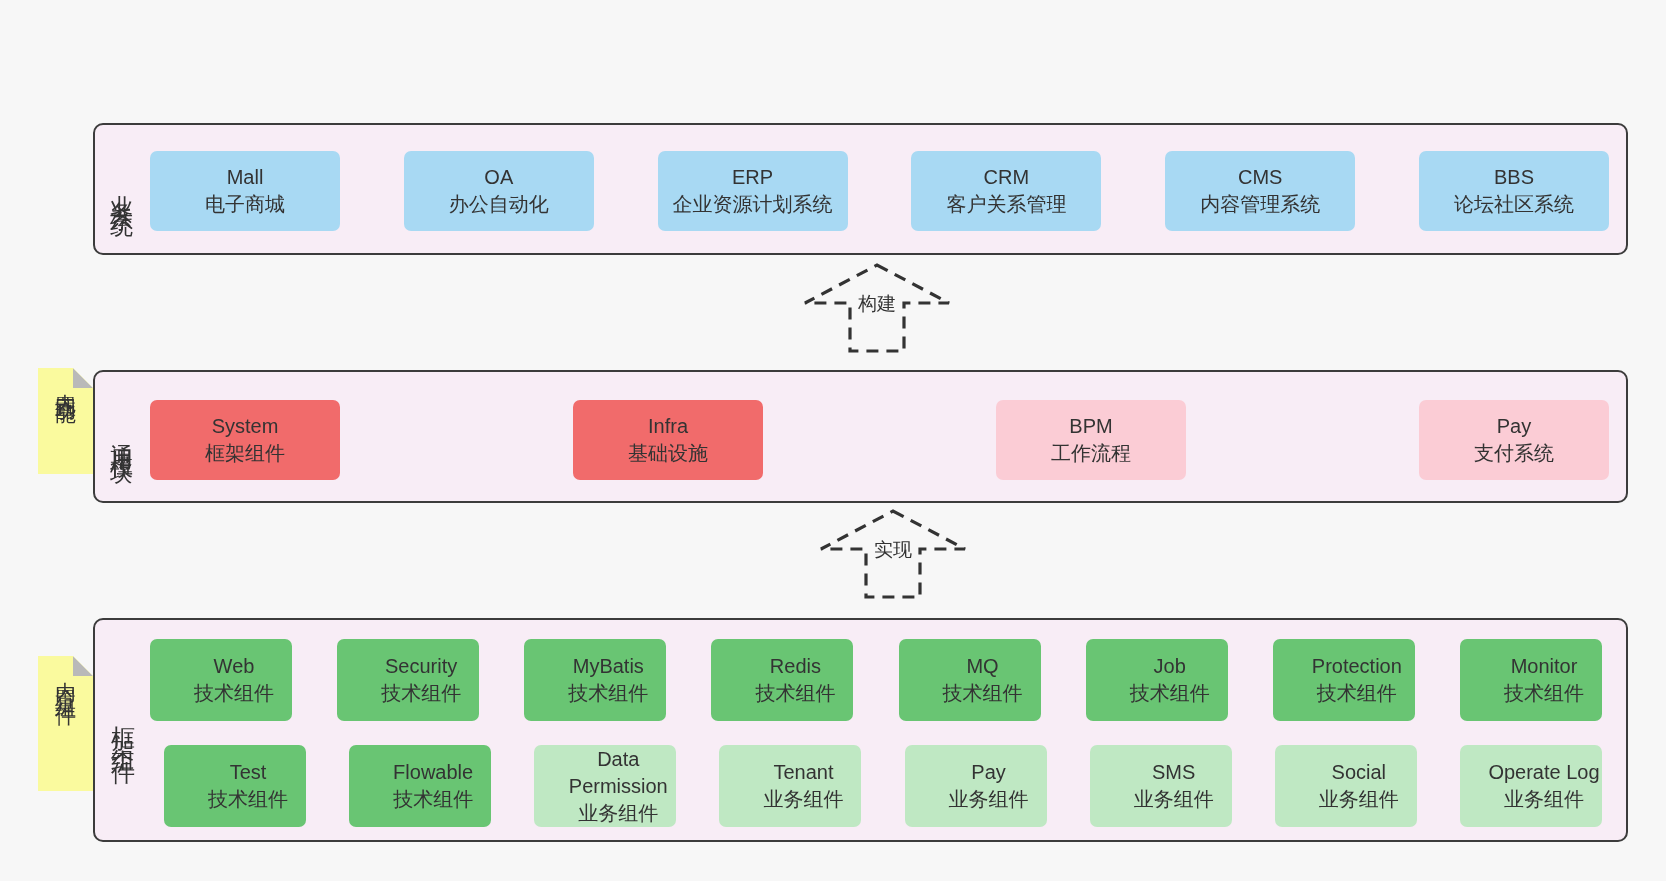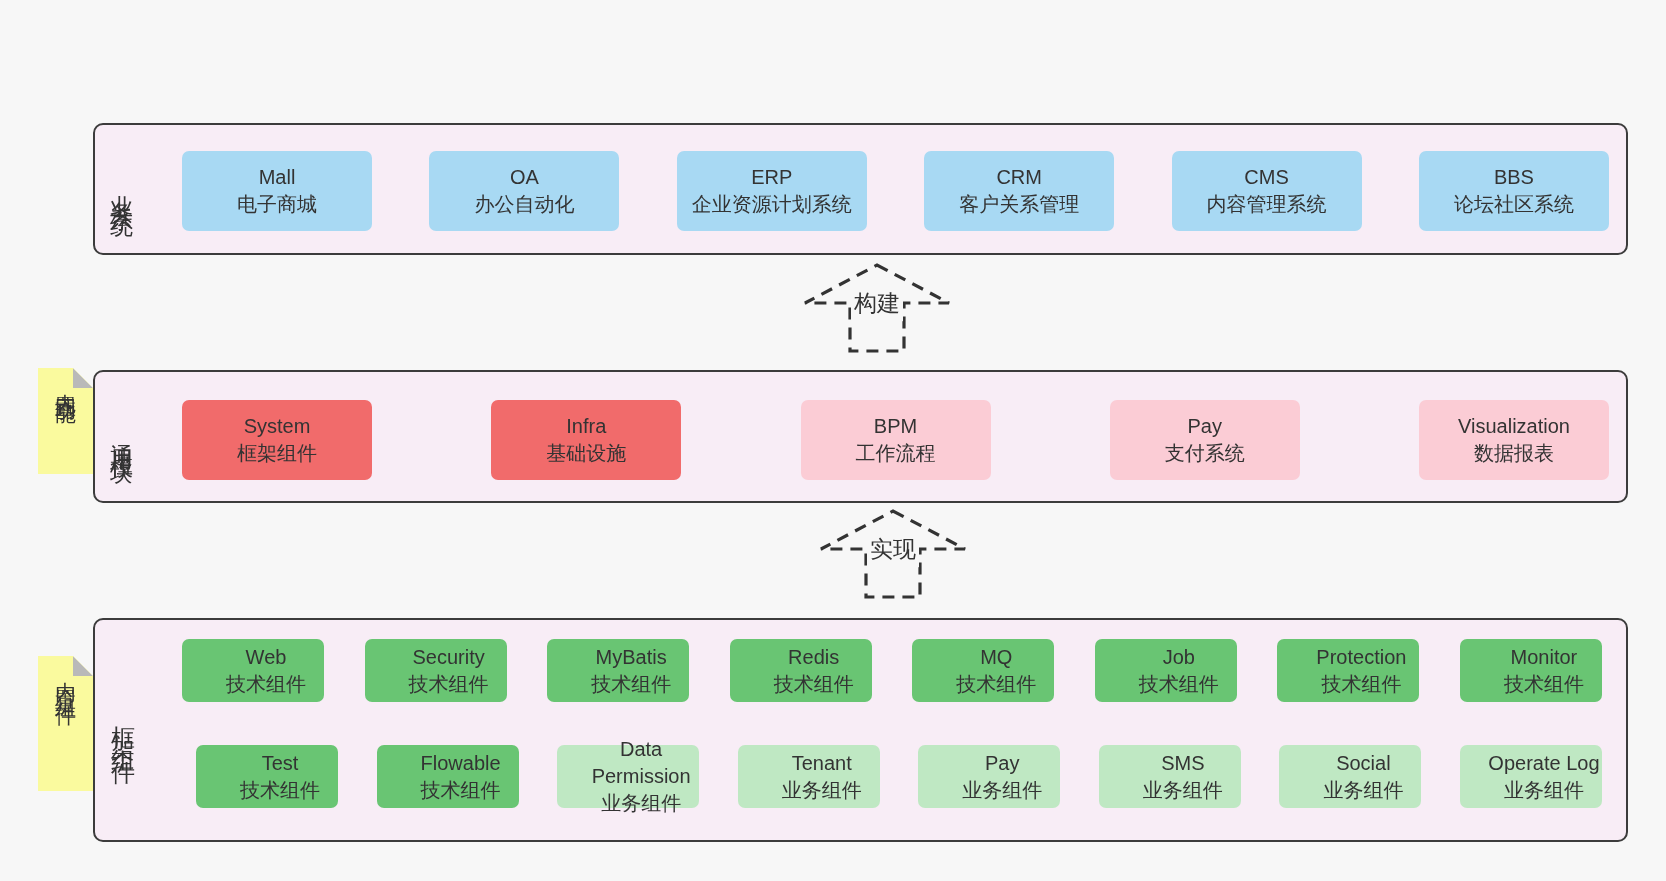--- a/index.html
+++ b/index.html
@@ -33,24 +33,24 @@
   }
   .band-label.wide{font-size:24px;letter-spacing:12px;}
 
   .box-row{
     position:absolute;left:55px;right:17px;
     display:flex;justify-content:space-between;align-items:stretch;
   }
   .box{
     border-radius:7px;
     display:flex;flex-direction:column;justify-content:center;align-items:center;
-    text-align:center;font-size:20px;line-height:27px;color:var(--text);margin-left:32px;
+    text-align:center;font-size:20px;line-height:27px;color:var(--text);
   }
   .box.w-lg{width:190px;height:80px;}
-  .box.w-sm{width:142px;height:63px;padding-left:26px;}
+  .box.w-sm{width:142px;height:82px;padding-left:26px;}
   .box.blue{background:var(--blue);}
   .box.red{background:var(--red);}
   .box.pink{background:var(--pink);}
   .box.green{background:var(--green-dark);}
   .box.lgreen{background:var(--green-light);}
 
   .sticky{
     position:absolute;left:38px;width:55px;
     background:var(--yellow);
     clip-path:polygon(0 0,calc(100% - 20px) 0,100% 20px,100% 100%,0 100%);
@@ -66,21 +66,21 @@
     font-size:21px;color:var(--text);padding-top:9px;white-space:nowrap;
   }
   .sticky.tall .sticky-text{letter-spacing:8px;}
   .sticky.short .sticky-text{letter-spacing:3px;}
 
   .up-arrow{position:absolute;width:150px;height:92px;}
   .up-arrow svg{position:absolute;left:0;top:0;}
   .arrow-label{
     position:absolute;left:50%;top:41px;transform:translate(-50%,-48%);
     background:var(--page-bg);
-    font-size:23px;color:var(--text);padding:2px 3px;white-space:nowrap;
+    font-size:19px;color:var(--text);padding:2px 3px;white-space:nowrap;
   }
 </style>
 </head>
 <body>
 
 <div class="canvas">
 
   <section class="band" style="top:123px;height:132px;">
     <div class="band-label">业务系统</div>
     <div class="box-row" style="top:26px;">
@@ -130,24 +130,20 @@
         <div>基础设施</div>
       </div>
       <div class="box w-lg pink">
         <div>BPM</div>
         <div>工作流程</div>
       </div>
       <div class="box w-lg pink">
         <div>Pay</div>
         <div>支付系统</div>
       </div>
-      <div class="box w-lg pink">
-        <div>Visualization</div>
-        <div>数据报表</div>
-      </div>
     </div>
   </section>
   <div class="sticky short" style="top:368px;height:106px;">
     <span class="fold"></span>
     <div class="sticky-text">内置功能</div>
   </div>
 
   <div class="up-arrow" style="left:818px;top:508px;">
     <svg width="150" height="92" viewBox="0 0 150 92">
       <polygon points="75,3 147,41 102,41 102,89 48,89 48,41 3,41" fill="none" stroke="#333333" stroke-width="3.2" stroke-dasharray="12 8"></polygon>

